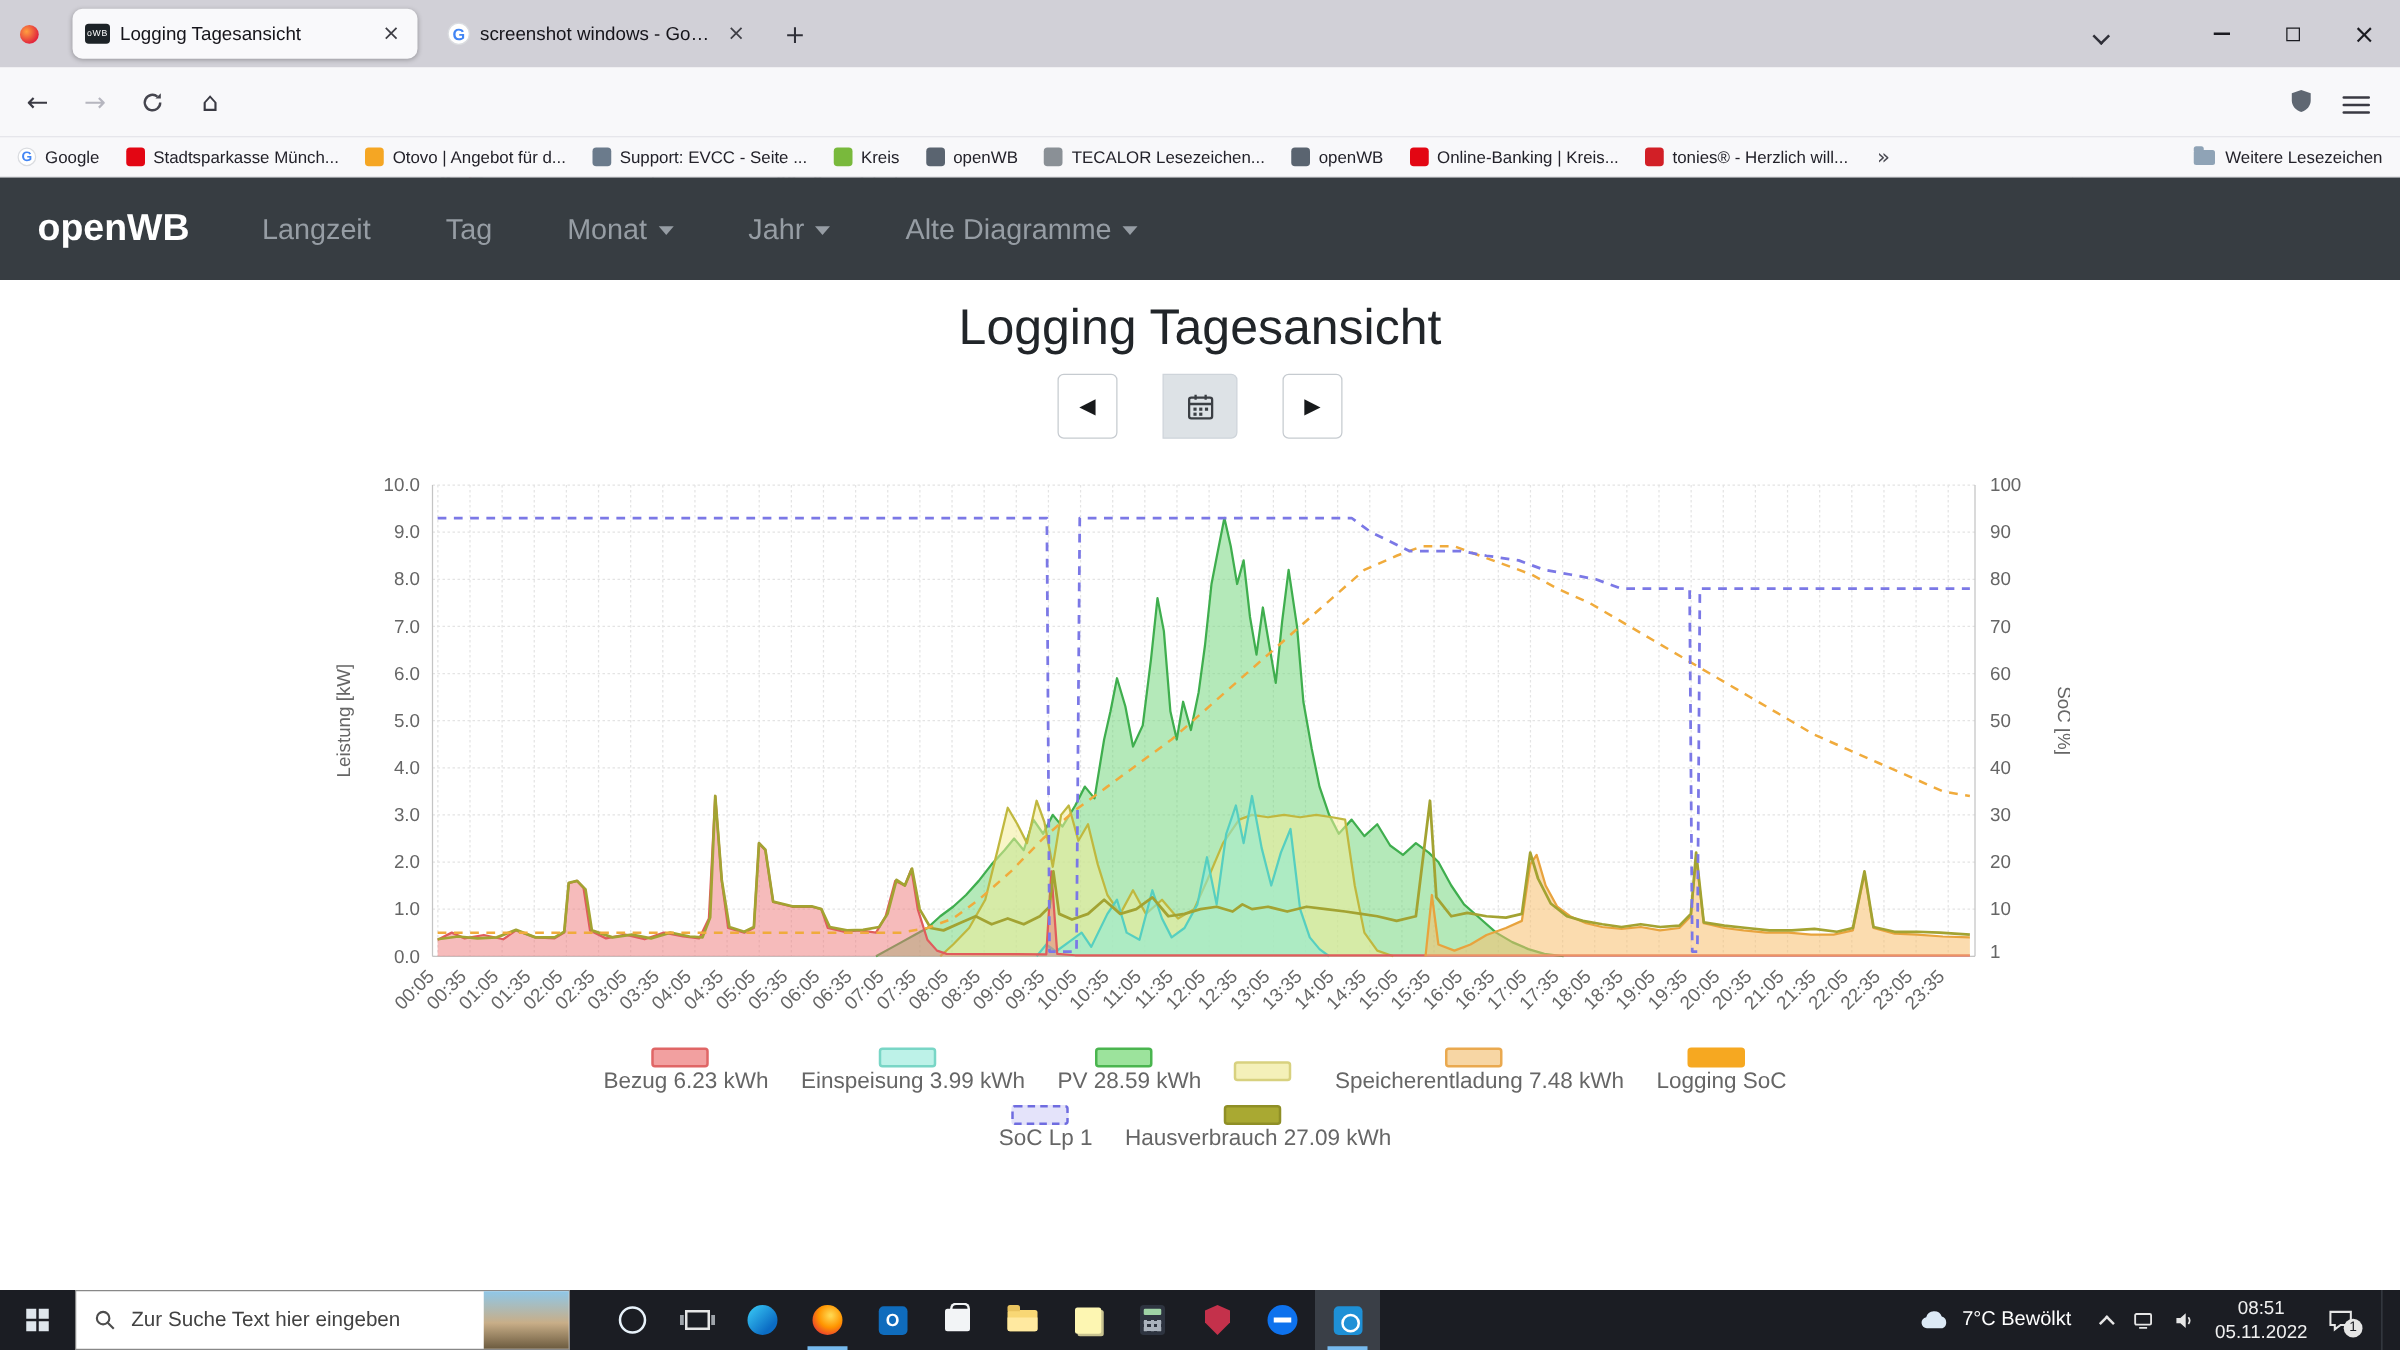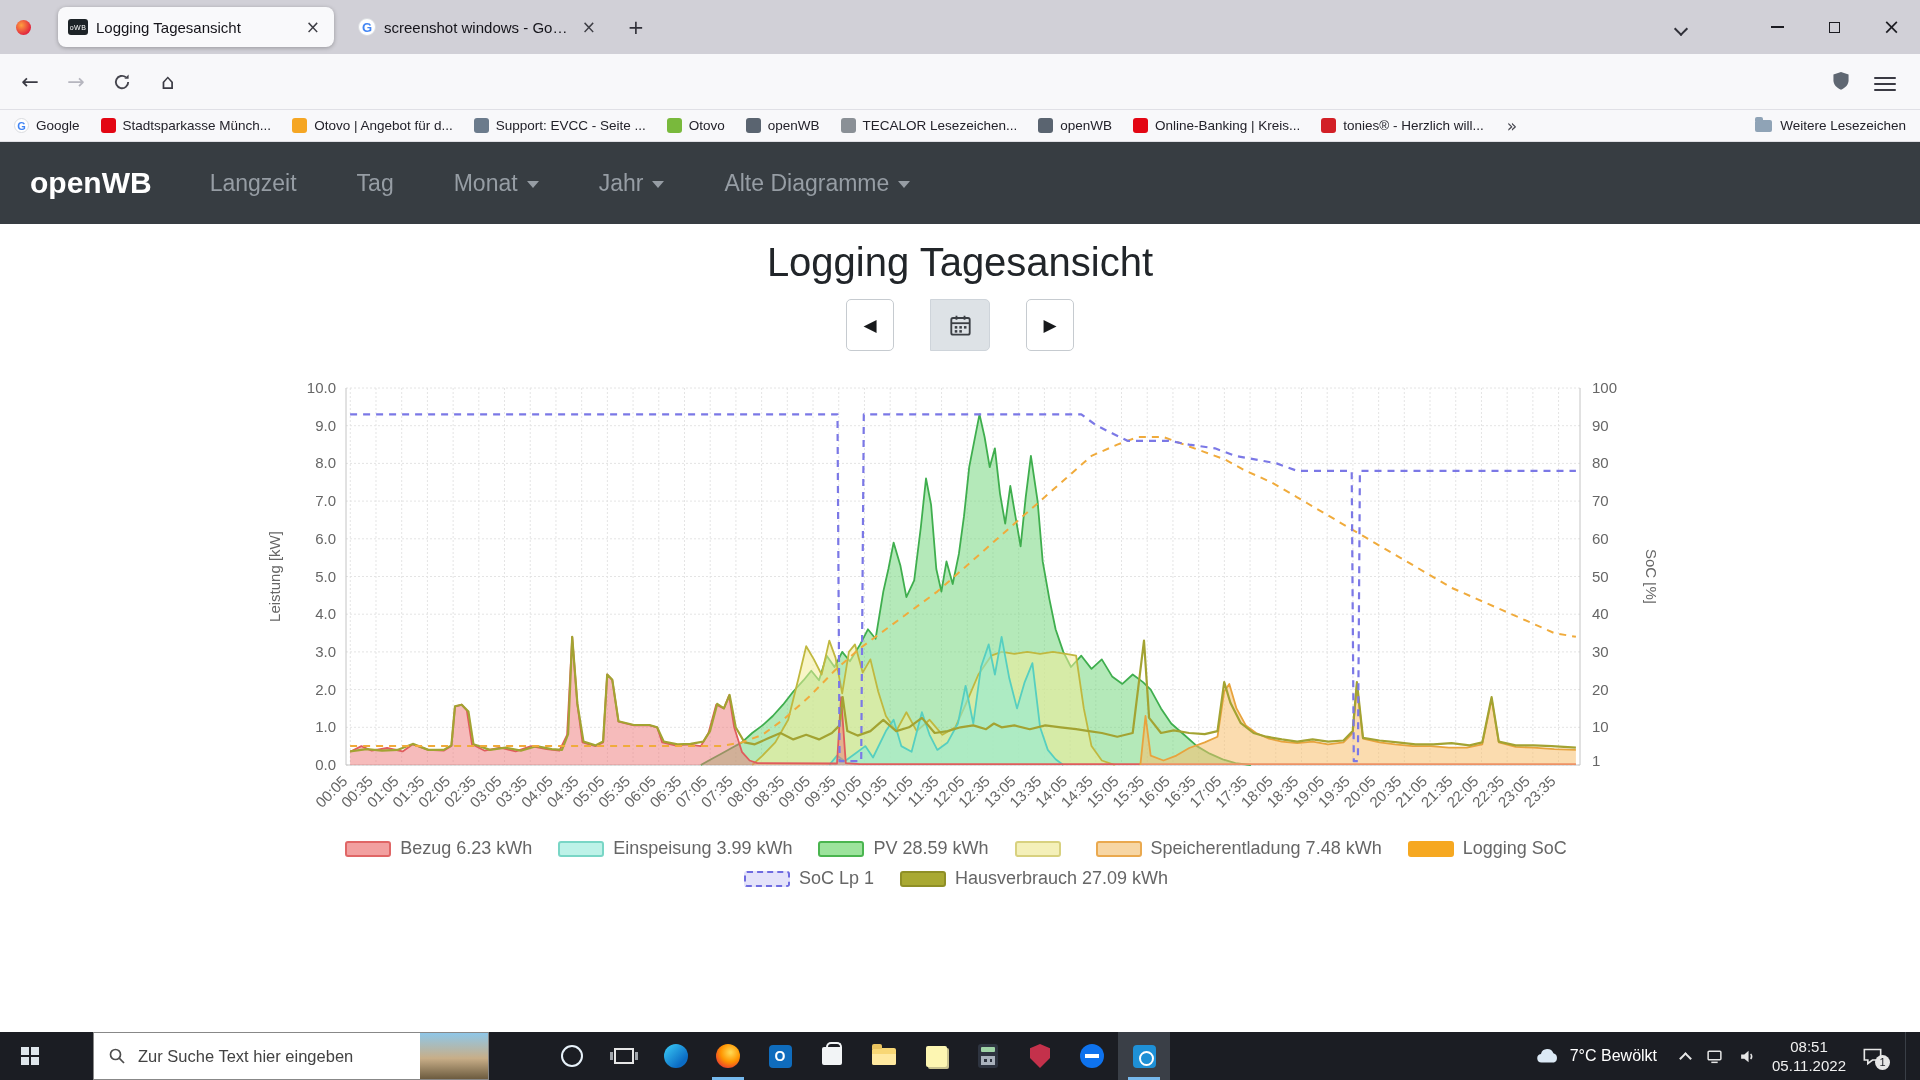--- a/index.html
+++ b/index.html
@@ -80,36 +80,36 @@
     display:flex;align-items:center;justify-content:center;}
 
   .chart-wrap{position:absolute;left:256px;top:226px;width:1400px;}
   #chart-svg{display:block;}
   #chart-svg .grid{stroke:#e4e4e4;stroke-width:1;stroke-dasharray:2 2;}
   #chart-svg .axis{stroke:#c4c4c4;stroke-width:1;}
   #chart-svg text{font-family:"Liberation Sans",sans-serif;}
   #chart-svg .tick{font-size:15px;fill:#666;}
 
   .legend-row{display:flex;justify-content:center;gap:26px;margin-top:8px;align-items:center;}
-  .lg-item{display:flex;align-items:center;font-size:18px;color:#666;}
+  .lg-item{display:flex;align-items:center;font-size:18px;color:#666;flex-direction:column;}
   .sw{width:46px;height:16px;border-radius:3px;display:inline-block;margin-right:9px;border:2px solid transparent;}
   .sw-bezug{background:#f2a0a0;border-color:#e06666;}
   .sw-einspeisung{background:#bdf2e8;border-color:#79d6c6;}
   .sw-pv{background:#9ce39c;border-color:#4ab54f;}
   .sw-ladung{background:#f4f0b9;border-color:#d8d17f;}
   .sw-entladung{background:#f7d6a4;border-color:#eaa94f;}
   .sw-soc{background:#f6a821;border-color:#f6a821;}
   .sw-soclp{background:#e4e3fa;border:2px dashed #6f6ce0;}
   .sw-haus{background:#a9a932;border-color:#8f8f26;}
 
   .ow-footer{position:absolute;left:0;top:848px;width:1920px;height:40px;background:#373d42;color:#fff;
     font-size:20px;text-align:center;line-height:40px;}
 
   
-  .taskbar{position:absolute;left:0;top:1032px;width:1920px;height:48px;background:#1b1d23;display:flex;align-items:center;gap:33px;}
+  .taskbar{position:absolute;left:0;top:1032px;width:1920px;height:48px;background:#1b1d23;display:flex;align-items:center;}
   .tb-start{width:60px;height:48px;display:flex;align-items:center;justify-content:center;}
   .winlogo{display:grid;grid-template-columns:8px 8px;grid-template-rows:8px 8px;gap:2px;}
   .winlogo div{background:#dfe6ec;}
   .tb-search{width:396px;height:48px;background:#fff;border:1px solid #888;display:flex;align-items:center;
     padding-left:14px;position:relative;}
   .tb-search input{border:none;outline:none;background:transparent;font-size:16.5px;color:#333;
     font-family:"Liberation Sans",sans-serif;margin-left:10px;width:220px;}
   .tb-search input::placeholder{color:#424242;opacity:1;}
   .tb-search-img{position:absolute;right:0;top:0;width:68px;height:46px;
     background:linear-gradient(180deg,#8fc7e8 0%,#c8ae88 55%,#6c5b3f 100%);}
@@ -226,21 +226,21 @@
         <div class="bm-item">
           <span class="bm-ico" style="background: rgb(245, 166, 35);"></span>
           <span class="bm-label">Otovo | Angebot für d...</span>
         </div>
         <div class="bm-item">
           <span class="bm-ico" style="background: rgb(107, 123, 140);"></span>
           <span class="bm-label">Support: EVCC - Seite ...</span>
         </div>
         <div class="bm-item">
           <span class="bm-ico" style="background: rgb(121, 185, 60);"></span>
-          <span class="bm-label">Otovo</span>
+          <span class="bm-label">Kreis</span>
         </div>
         <div class="bm-item">
           <span class="bm-ico" style="background: rgb(90, 100, 112);"></span>
           <span class="bm-label">openWB</span>
         </div>
         <div class="bm-item">
           <span class="bm-ico" style="background: rgb(138, 144, 150);"></span>
           <span class="bm-label">TECALOR Lesezeichen...</span>
         </div>
         <div class="bm-item">

